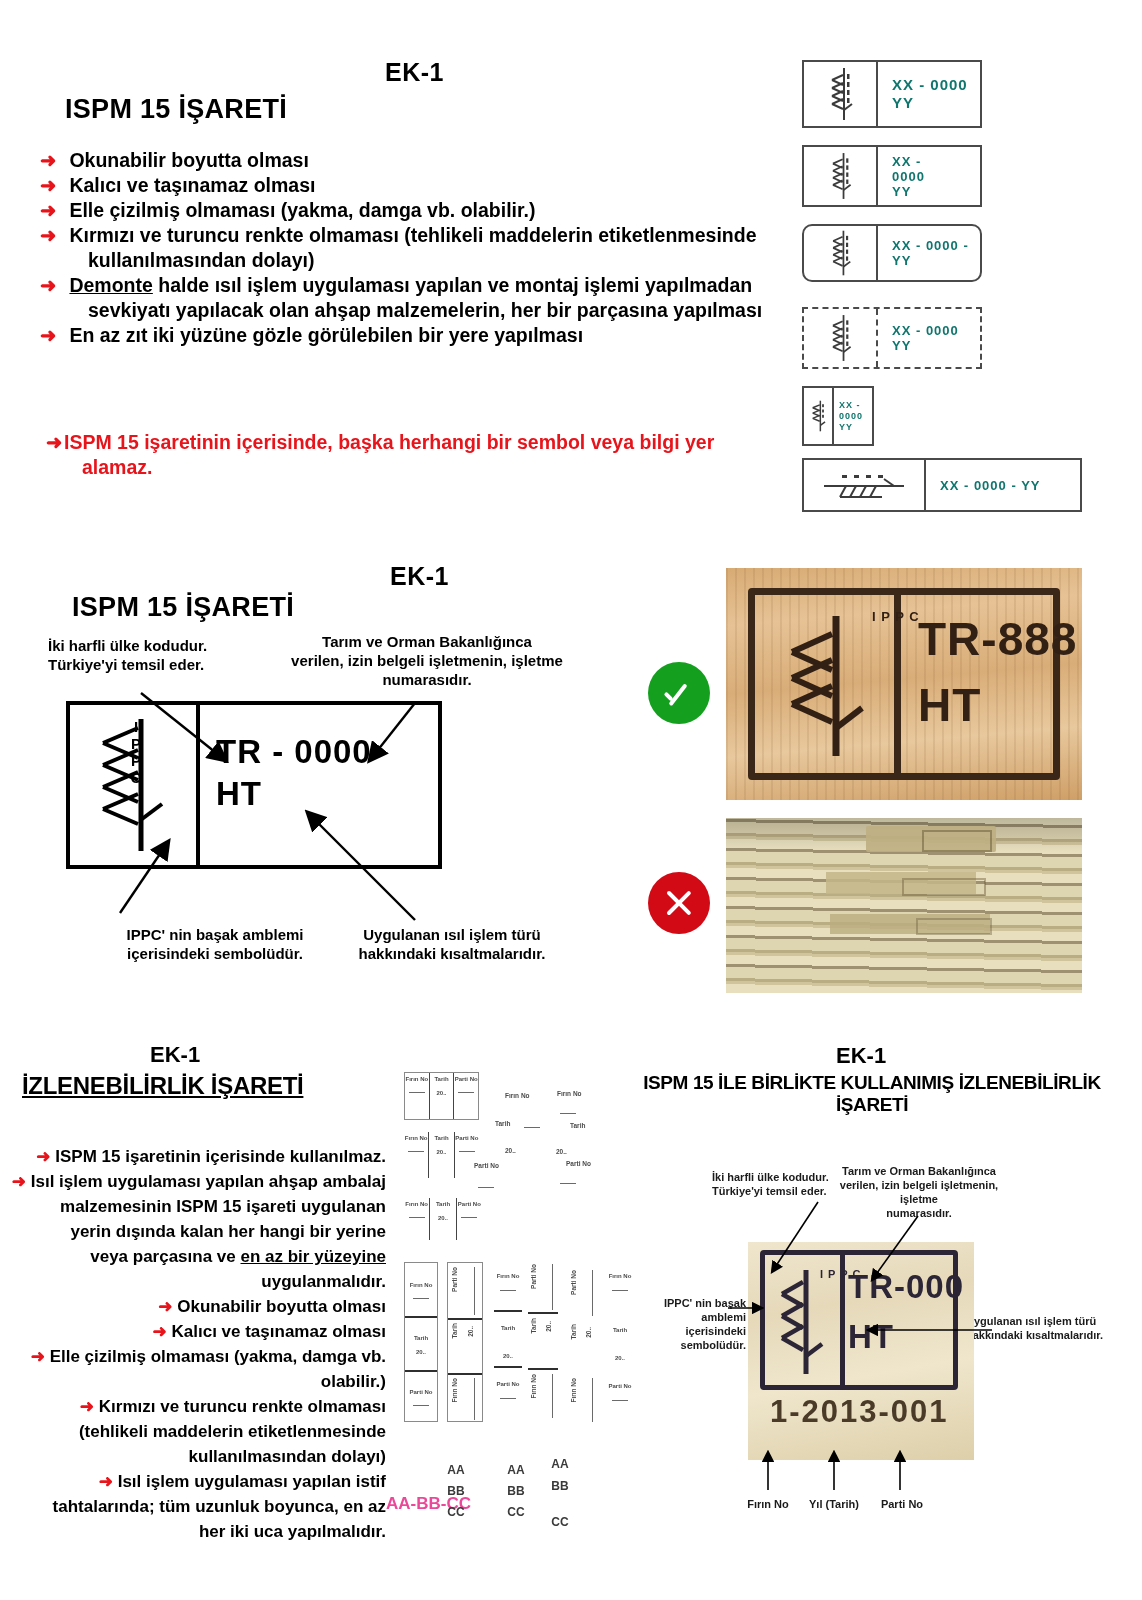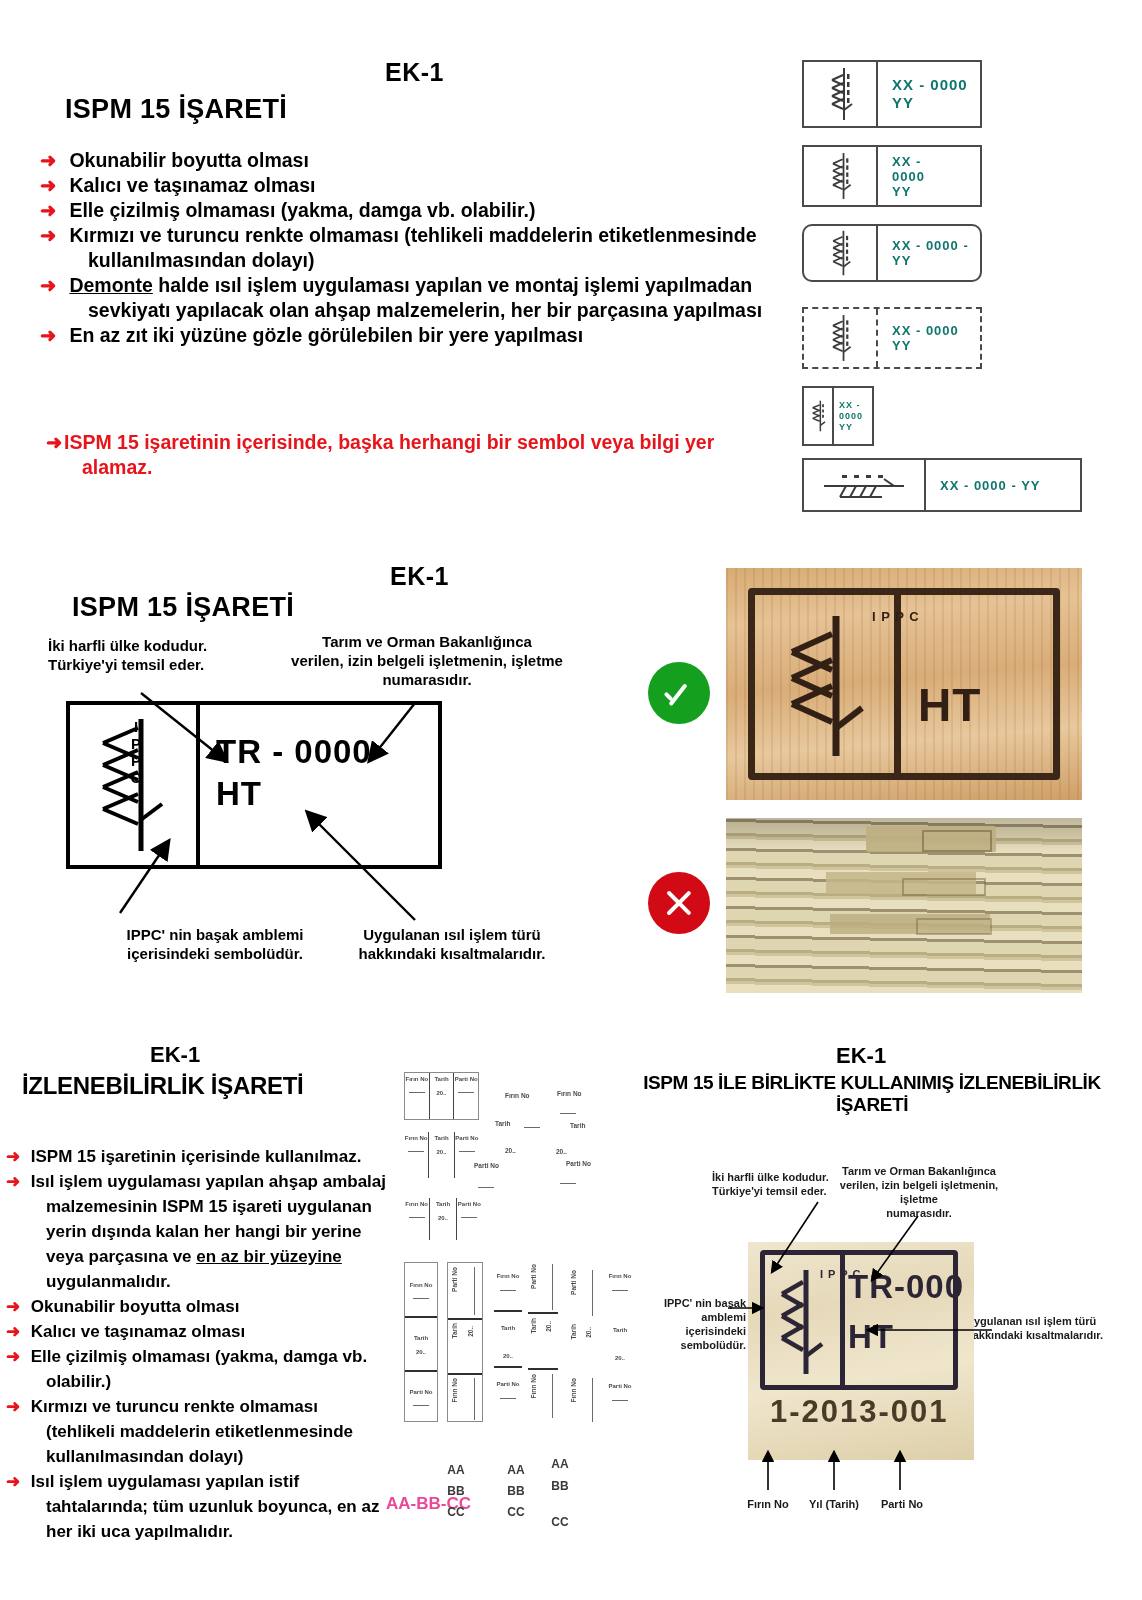--- a/index.html
+++ b/index.html
@@ -356,42 +356,43 @@
         <path d="M22 44 L62 26"></path>
           <path d="M22 44 L62 62"></path>
         <path d="M22 70 L62 52"></path>
           <path d="M22 70 L62 88"></path>
         <path d="M22 96 L62 78"></path>
           <path d="M22 96 L62 114"></path>
         <path d="M66 120 L92 100"></path>
       </g>
     </svg>
     <div class="burn-text" style="left:146px;top:38px;font-size:13px;line-height:21px;">I P P C</div>
+    <div class="burn-text" style="left:192px;top:44px;font-size:46px;">TR-888</div>
     <div class="burn-text" style="left:192px;top:110px;font-size:46px;">HT</div>
   </div>
   <div class="okicon" style="left:648px;top:662px;width:62px;height:62px;"></div>
 
   <div class="photo pallets" style="left:726px;top:818px;width:356px;height:175px;">
     <div class="pallet-shadow" style="left:0;top:0;width:356px;height:34px;"></div>
     <div class="abs" style="left:140px;top:8px;width:130px;height:26px;background:rgba(190,175,130,.9);border-radius:2px;"></div>
     <div class="abs" style="left:196px;top:12px;width:66px;height:18px;border:2px solid rgba(110,95,60,.55);"></div>
     <div class="abs" style="left:100px;top:54px;width:150px;height:22px;background:rgba(196,182,138,.85);"></div>
     <div class="abs" style="left:176px;top:60px;width:80px;height:14px;border:2px solid rgba(110,95,60,.45);"></div>
     <div class="abs" style="left:104px;top:96px;width:160px;height:20px;background:rgba(186,172,128,.8);"></div>
     <div class="abs" style="left:190px;top:100px;width:72px;height:13px;border:2px solid rgba(110,95,60,.4);"></div>
   </div>
   <div class="xicon" style="left:648px;top:872px;width:62px;height:62px;">
       <span></span>
       <span></span>
     </div>
 
   <div class="abs" style="left:150px;top:1042px;font-weight:bold;font-size:22px;">EK-1</div>
-  <div class="abs" style="left:22px;top:1072px;font-weight:bold;font-size:24px;letter-spacing:-.3px;">İZLENEBİLİRLİK İŞARETİ</div>
-
-  <div class="abs" style="left:26px;top:1144px;width:360px;">
+  <div class="abs" style="left:22px;top:1072px;font-weight:bold;font-size:24px;letter-spacing:-.3px;text-decoration:underline;">İZLENEBİLİRLİK İŞARETİ</div>
+
+  <div class="abs" style="left:26px;top:1144px;width:360px;text-align:right;">
     <div class="cond" style="padding-left:20px;text-indent:-20px;">
       <span class="arrow-red">➜</span>&nbsp;<span>ISPM 15 işaretinin içerisinde kullanılmaz.</span>
     </div>
     <div class="cond" style="padding-left:20px;text-indent:-20px;">
       <span class="arrow-red">➜</span>&nbsp;<span>Isıl işlem uygulaması yapılan ahşap ambalaj malzemesinin ISPM 15 işareti uygulanan yerin dışında kalan her hangi bir yerine veya parçasına ve </span><span class="u">en az bir yüzeyine</span><span> uygulanmalıdır.</span>
     </div>
     <div class="cond" style="padding-left:20px;text-indent:-20px;">
       <span class="arrow-red">➜</span>&nbsp;<span>Okunabilir boyutta olması</span>
     </div>
     <div class="cond" style="padding-left:20px;text-indent:-20px;">

